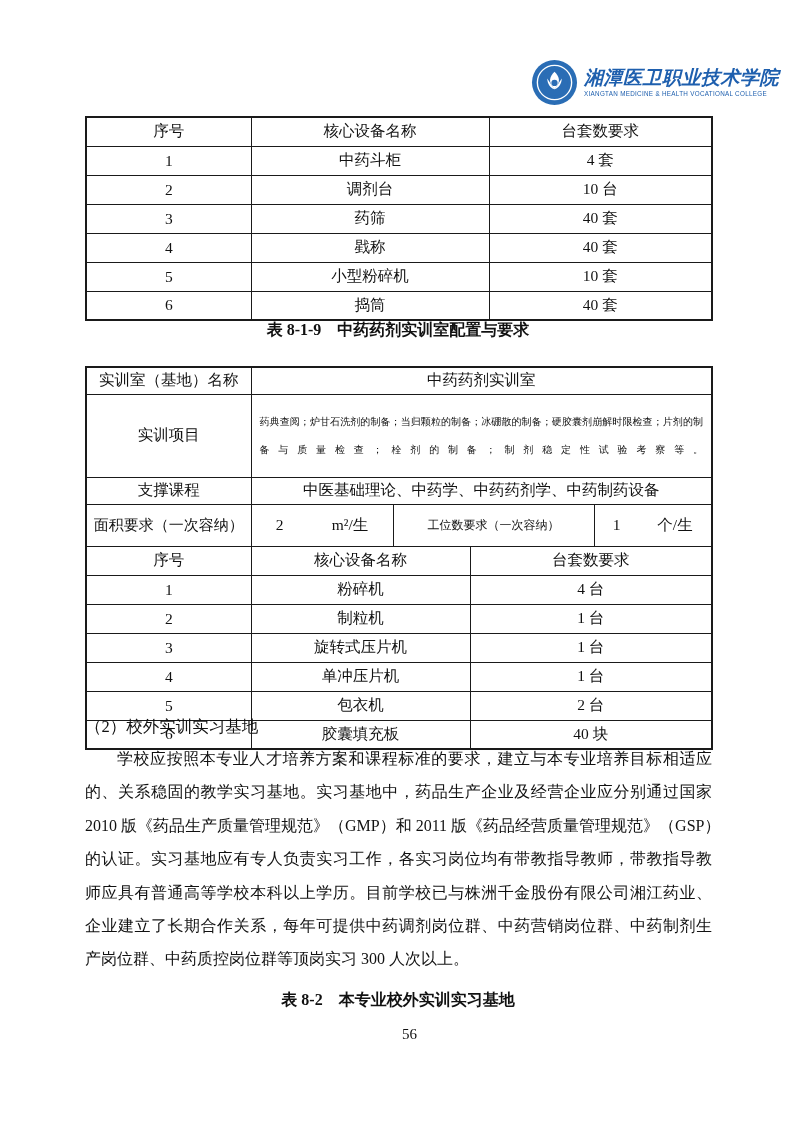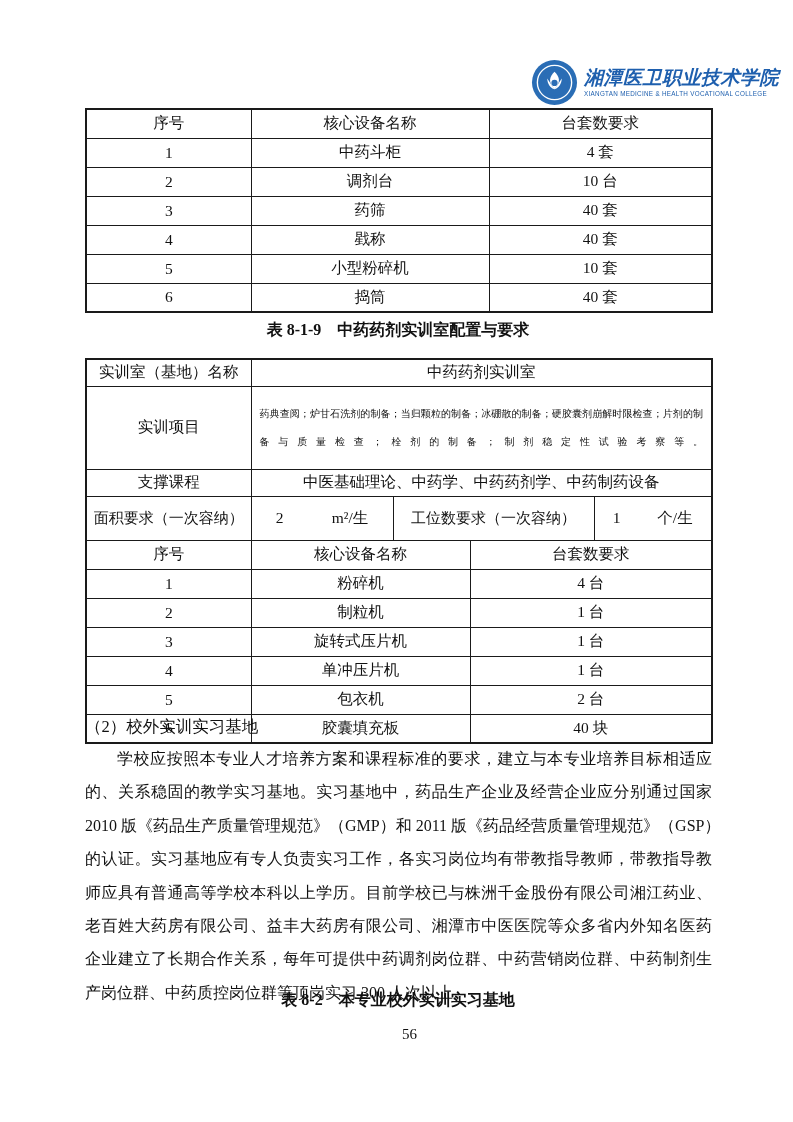--- a/index.html
+++ b/index.html
@@ -19,21 +19,21 @@
   .logo-cn { font-size: 19px; font-weight: bold; font-style: italic; color: #1e5fae;
              letter-spacing: 0.5px; line-height: 22px; white-space: nowrap;
              font-family: "Liberation Serif", "DejaVu Serif", serif; }
   .logo-en { font-size: 6.3px; color: #1e5fae; letter-spacing: 0.3px; line-height: 9px;
              white-space: nowrap; font-family: "Liberation Sans", "DejaVu Sans", sans-serif; }
 
   
   table { border-collapse: collapse; table-layout: fixed; }
   td { border: 1px solid #1a1a1a; text-align: center; vertical-align: middle;
        font-size: 15.5px; padding: 1px 4px; overflow: hidden; }
-  .tbl { position: absolute; left: 85px; width: 626px; border: 2px solid #1a1a1a; }
+  .tbl { position: absolute; left: 85px; width: 626px; border: 2px solid #1a1a1a; margin-top: 8px; }
   #table1 { top: 108px; }
   #table2 { top: 358px; }
   #table1 td { height: 29px; }
   .t2-row td { height: 29px; }
   .cell-left-label { font-size: 15.5px; }
   .project-cell { text-align: justify; text-align-last: justify; line-height: 27.5px;
                   padding: 2px 8px; font-size: 10px; }
   .flex-cell { padding: 0; }
   .flex-cell .pair { display: flex; justify-content: space-around; align-items: center; width: 100%; }
 
@@ -141,21 +141,21 @@
       <td colspan="4">中医基础理论、中药学、中药药剂学、中药制药设备</td>
     </tr>
     <tr style="height:26px">
       <td class="cell-left-label" style="padding:1px 2px;font-size:15px">面积要求（一次容纳）</td>
       <td class="flex-cell">
         <div class="pair">
           <span>2</span>
           <span>m²/生</span>
         </div>
       </td>
-      <td colspan="2" style="padding:12px 2px;font-size:15px">工位数要求（一次容纳）</td>
+      <td colspan="2" style="padding:12px 2px;font-size:12px">工位数要求（一次容纳）</td>
       <td class="flex-cell">
         <div class="pair">
           <span>1</span>
           <span>个/生</span>
         </div>
       </td>
     </tr>
     <tr class="t2-row" style="height:28px">
       <td>序号</td>
       <td colspan="2">核心设备名称</td>
@@ -195,21 +195,20 @@
     </table>
 
   <div class="sec-heading">（2）校外实训实习基地</div>
 
   <div class="para">
     <div class="pline first">学校应按照本专业人才培养方案和课程标准的要求，建立与本专业培养目标相适应</div>
     <div class="pline">的、关系稳固的教学实习基地。实习基地中，药品生产企业及经营企业应分别通过国家</div>
     <div class="pline">2010 版《药品生产质量管理规范》（GMP）和 2011 版《药品经营质量管理规范》（GSP）</div>
     <div class="pline">的认证。实习基地应有专人负责实习工作，各实习岗位均有带教指导教师，带教指导教</div>
     <div class="pline">师应具有普通高等学校本科以上学历。目前学校已与株洲千金股份有限公司湘江药业、</div>
-    <div class="pline">老百姓大药房有限公司、益丰大药房有限公司、湘潭市中医医院等众多省内外知名医药</div>
     <div class="pline">企业建立了长期合作关系，每年可提供中药调剂岗位群、中药营销岗位群、中药制剂生</div>
     <div class="pline last">产岗位群、中药质控岗位群等顶岗实习 300 人次以上。</div>
   </div>
 
   <div class="caption" id="caption-t82">表 8-2　本专业校外实训实习基地</div>
 
   <div class="page-num">56</div>
 
 </div>
 

